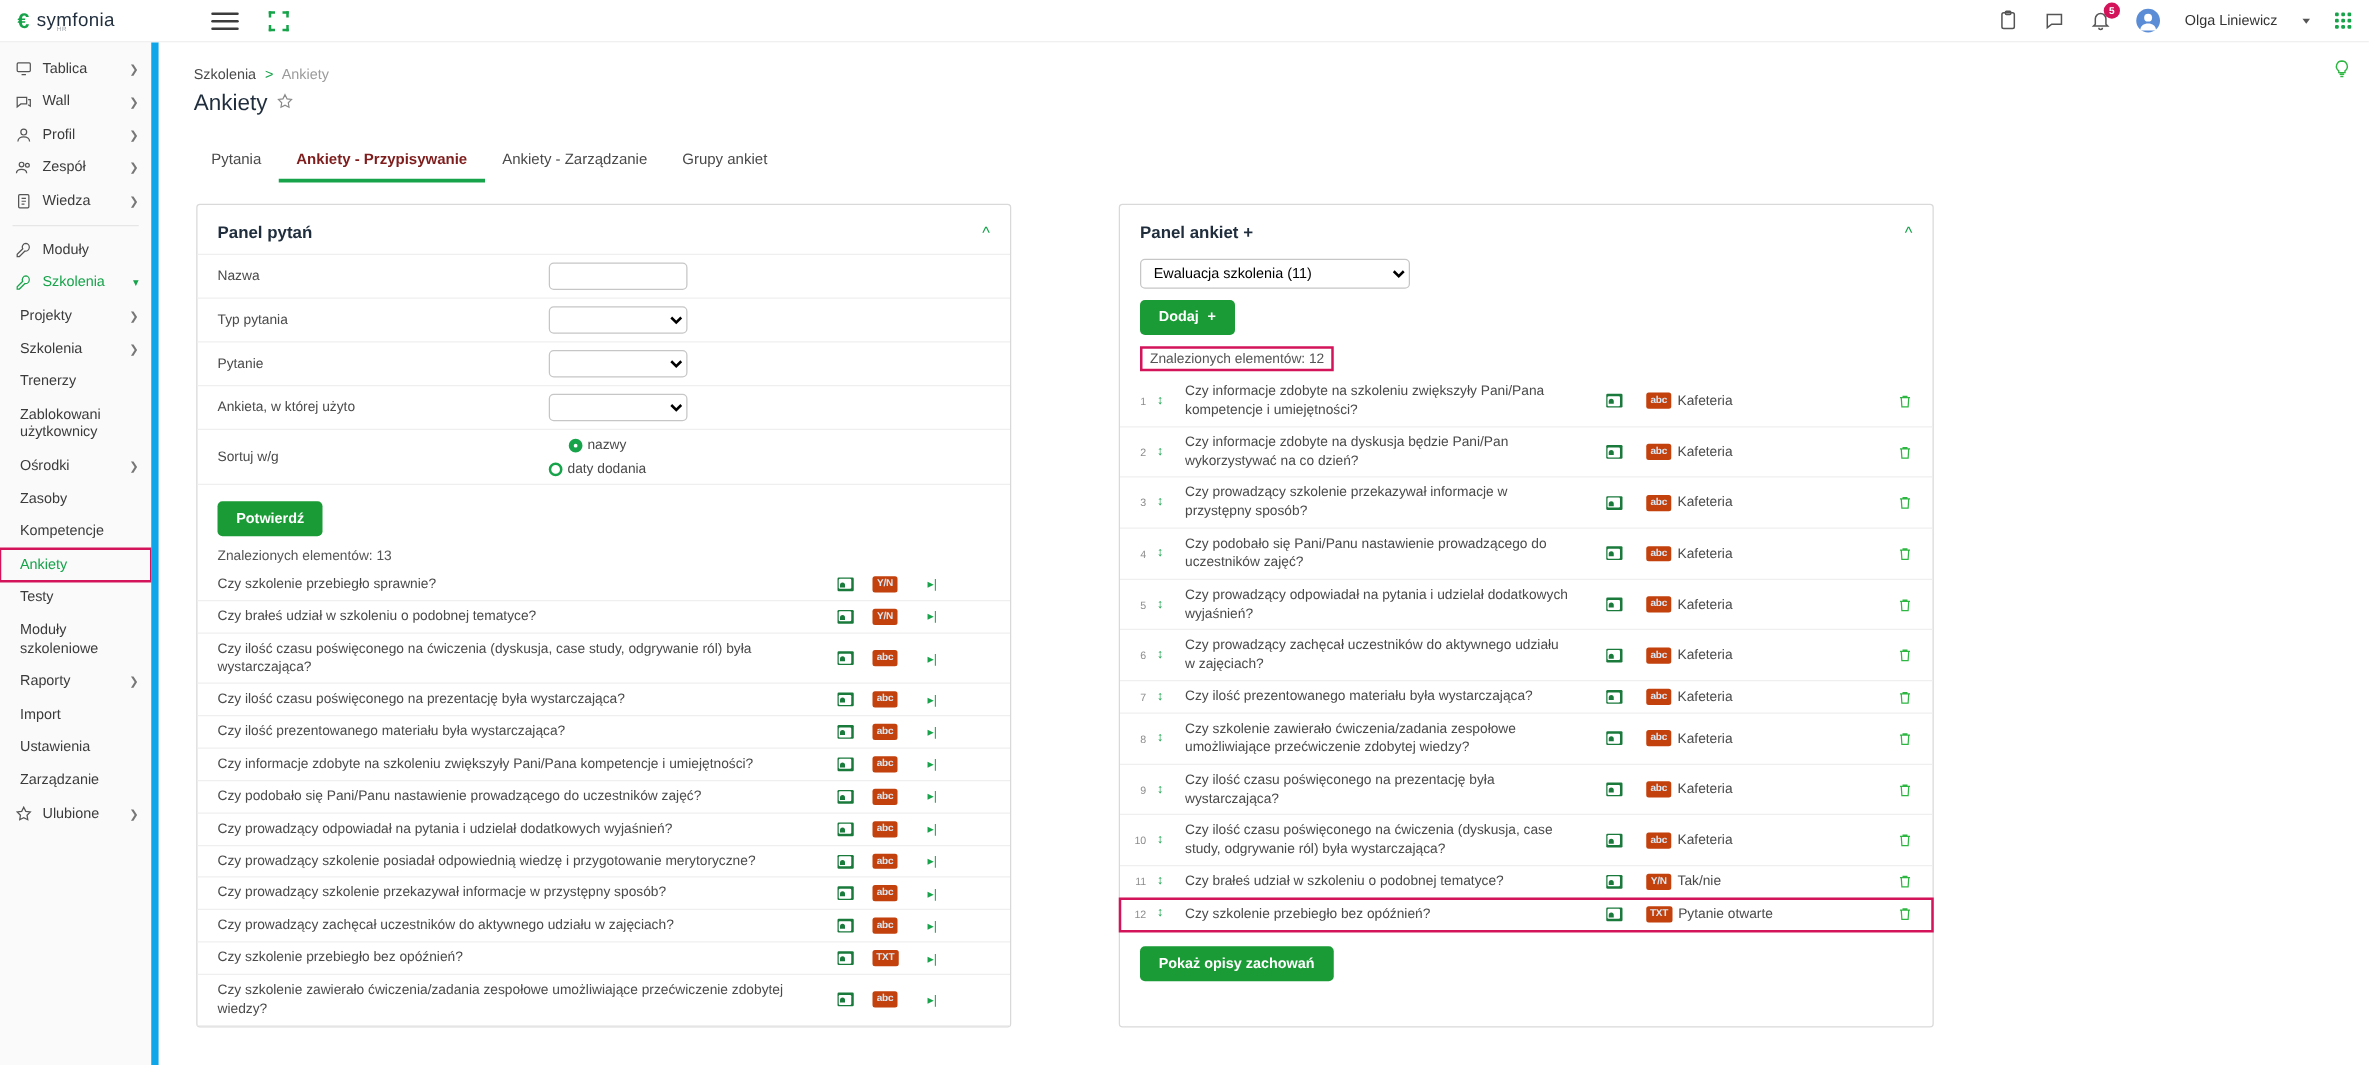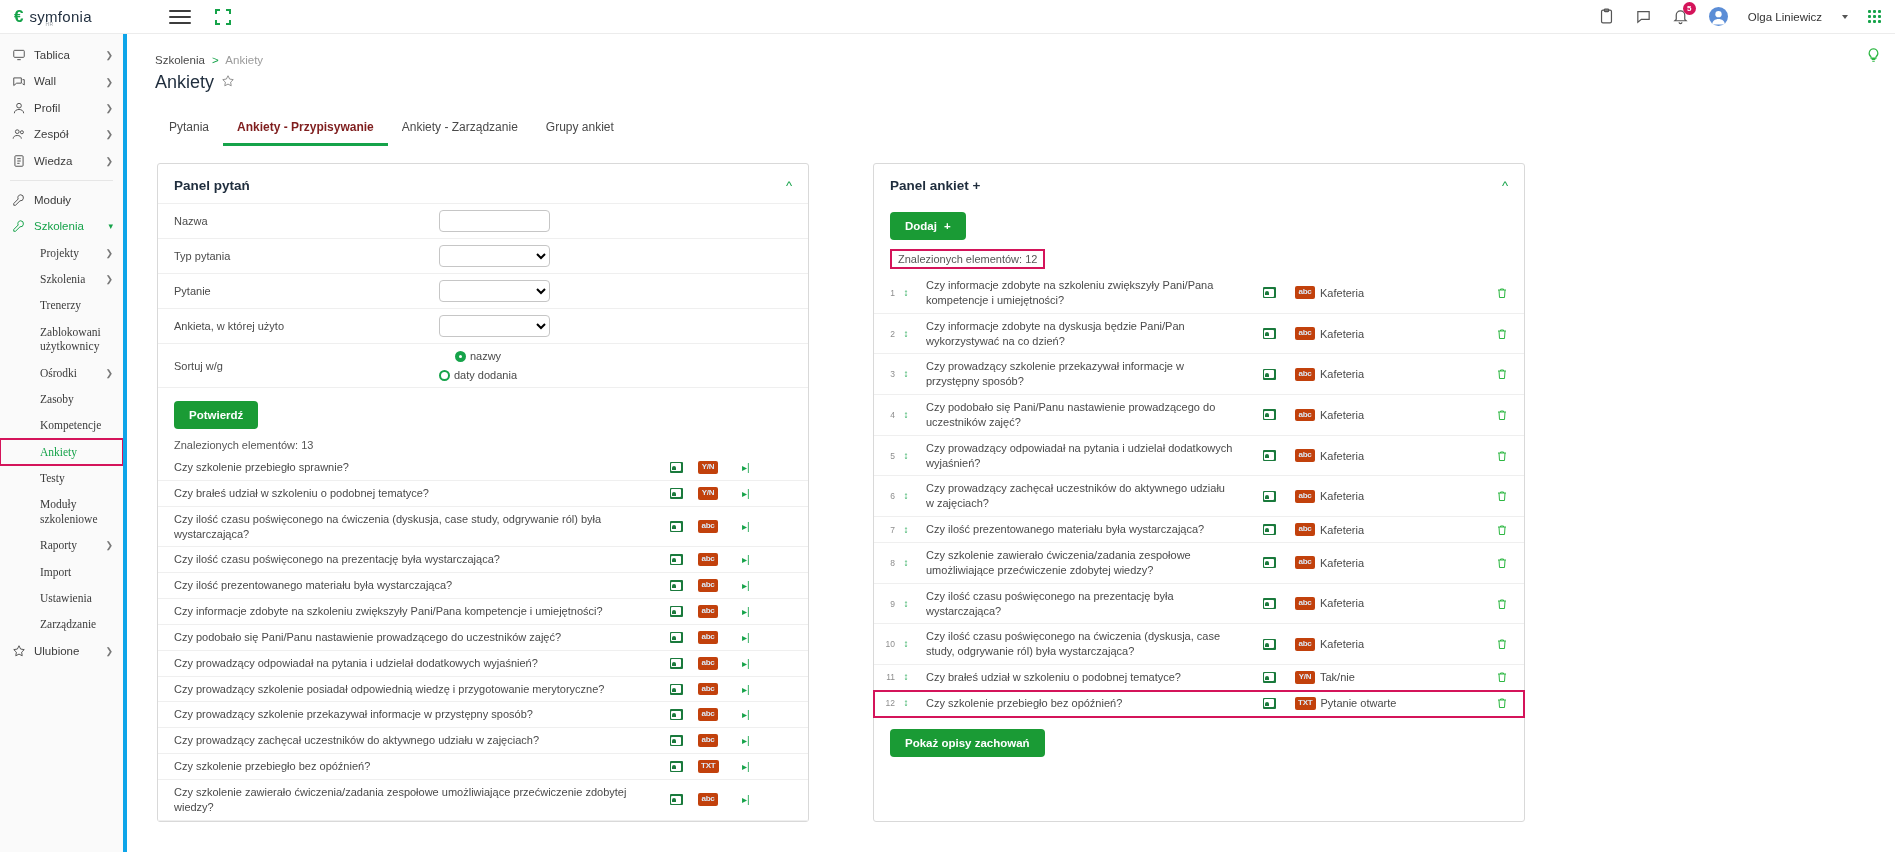--- a/index.html
+++ b/index.html
@@ -40,48 +40,48 @@
     display:flex; align-items:center; justify-content:center; }
   .avatar svg { display:block; }
   .user-name { font-size:11.5px; color:#333; }
   .caret-d { width:0;height:0;border-left:3.5px solid transparent;border-right:3.5px solid transparent;border-top:4px solid #555;}
   .grid-icon { display:grid; grid-template-columns:repeat(3,3px); gap:2px; }
   .grid-icon b { width:3px;height:3px;background:#16a34a;display:block;border-radius:1px;}
 
   
   .sidebar {
     position:absolute; top:34px; left:0; width:127px; height:818px;
-    background:#fafafa; border-right:4px solid #0ea5e9; padding-top:8px;
+    background:#fafafa; border-right:6px solid #0ea5e9; padding-top:8px;
     font-size:11.5px; overflow:hidden;
   }
   .side-item {
     display:flex; align-items:center; padding:6px 10px 6px 12px; gap:8px;
     color:#3b3b3b; cursor:pointer; position:relative; min-height:25px;
   }
   .side-item .s-ico { width:14px; height:14px; flex:0 0 14px; color:#555; display:flex;align-items:center;}
   .side-item .s-lbl { flex:1; line-height:1.25; }
   .side-item .s-arw { color:#777; font-size:9px; }
   .side-item.active > .s-lbl, .side-item.active > .s-ico { color:#16a34a; }
   .side-item.active .s-arw { color:#16a34a; }
-  .side-sub { padding-left:40px; font-size:11.5px;font-family:Liberation Serif, serif; }
+  .side-sub { padding-left:16px; font-size:11.5px; }
   .side-divider { height:1px; background:#e6e6e6; margin:6px 10px; }
   .hl-box { outline:2px solid #d4145a; outline-offset:-1px; }
 
   
   .main { position:absolute; top:34px; left:127px; width:1768px; height:818px; background:#fff; overflow:hidden;}
   .crumbs { padding:20px 4px 0 28px; font-size:11.5px; color:#4a4a4a;}
   .crumbs .sep { color:#16a34a; margin:0 4px;}
   .crumbs .cur { color:#9b9b9b;}
   .page-title { padding:6px 0 0 28px; font-size:18px; color:#1f2d3d; display:flex; align-items:center; gap:7px;}
   .star { color:#8a8a8a; font-size:14px; cursor:pointer;}
   .tabs { display:flex; gap:0; padding:22px 0 0 28px; font-size:12px;}
   .tab { padding:5px 14px 9px 14px; color:#4a4a4a; cursor:pointer; border-bottom:3px solid transparent;}
   .tab.active { color:#7f1d1d; border-bottom-color:#16a34a; font-weight:600;}
 
-  .panels { display:flex; gap:64px; padding:17px 0 0 30px; }
+  .panels { display:flex; gap:86px; padding:17px 0 0 30px; }
   .card { border:1px solid #d9d9d9; border-radius:3px; background:#fff; }
   .card-left { width:652px; min-height:537px; }
   .card-right { width:652px; min-height:530px; }
   .card-head { display:flex; align-items:center; padding:14px 16px 10px 16px;}
   .card-title { font-size:13.5px; font-weight:bold; color:#1f2d3d;}
   .chev-up { margin-left:auto; color:#16a34a; font-size:13px; cursor:pointer; line-height:1;}
 
   .form-row { display:flex; align-items:center; border-bottom:1px solid #efefef; padding:6px 16px; min-height:28px;}
   .form-row:first-of-type { border-top:1px solid #efefef;}
   .form-lbl { width:265px; font-size:11px; color:#4a4a4a;}
@@ -535,20 +535,25 @@
             <span class="arrow-col">▸|</span>
           </div>
         </div>
     </div>
 
     <div class="card card-right">
       <div class="card-head">
         <span class="card-title">Panel ankiet +</span>
         <span class="chev-up">^</span>
       </div>
+      <div class="sel-wrap">
+        <select class="big-select">
+          <option>Ewaluacja szkolenia (11)</option>
+        </select>
+      </div>
       <div class="btn-wrap">
         <button class="btn-green btn-add">
           <span>Dodaj</span>
           <span>+</span>
         </button>
       </div>
       <div style="padding:9px 0 4px 0;">
         <span class="found hl" style="padding-left:6px;">Znalezionych elementów: 12</span>
       </div>
       <div id="right-rows">

